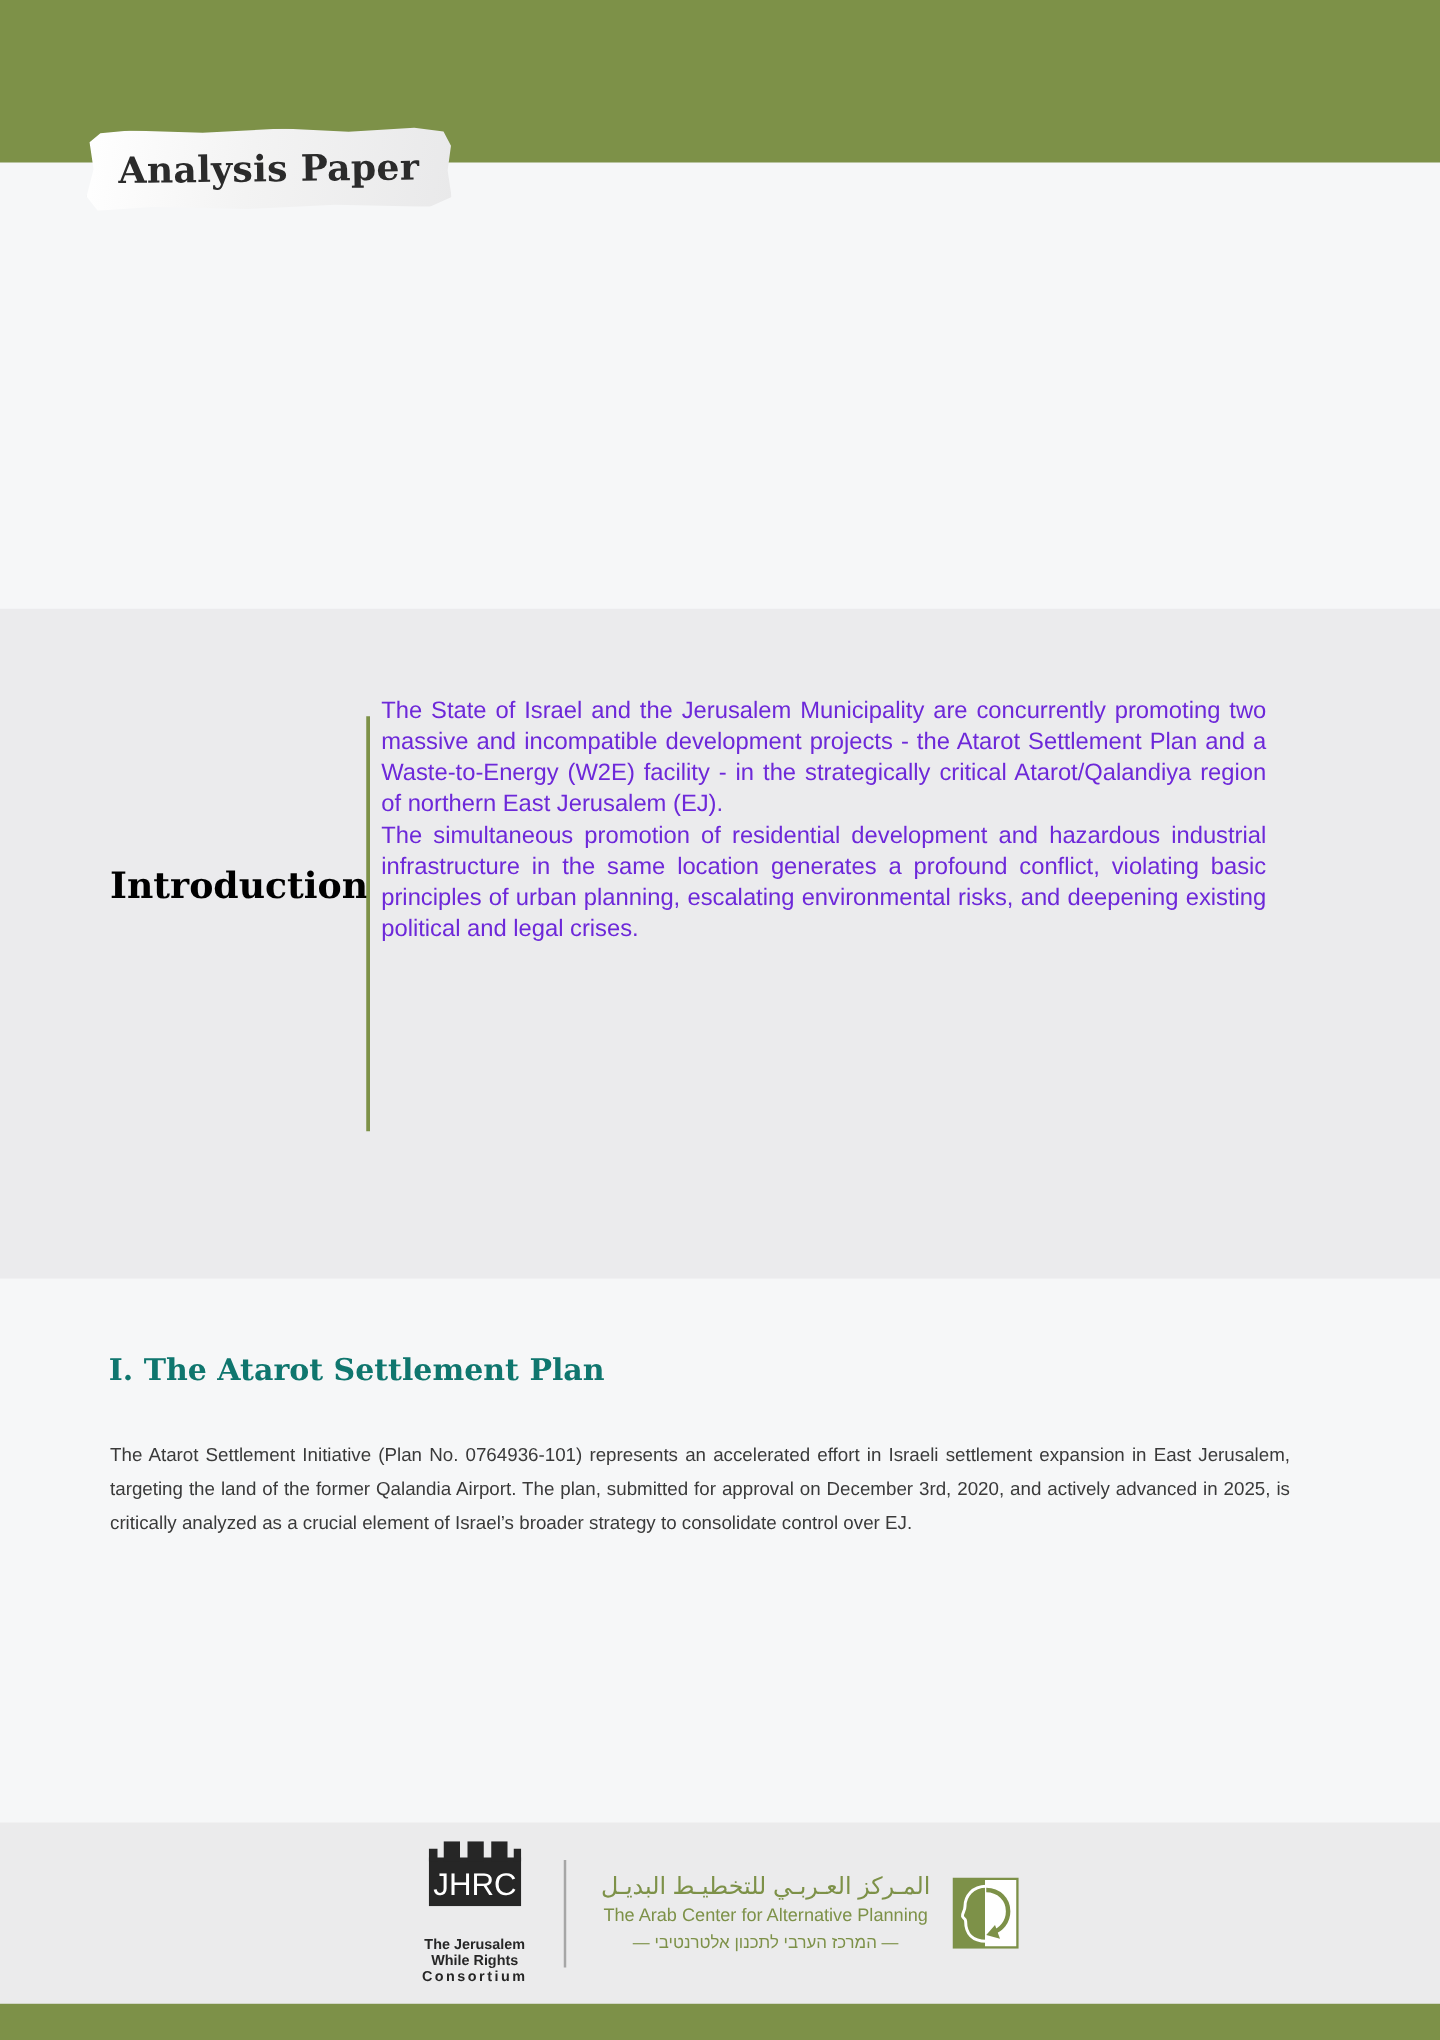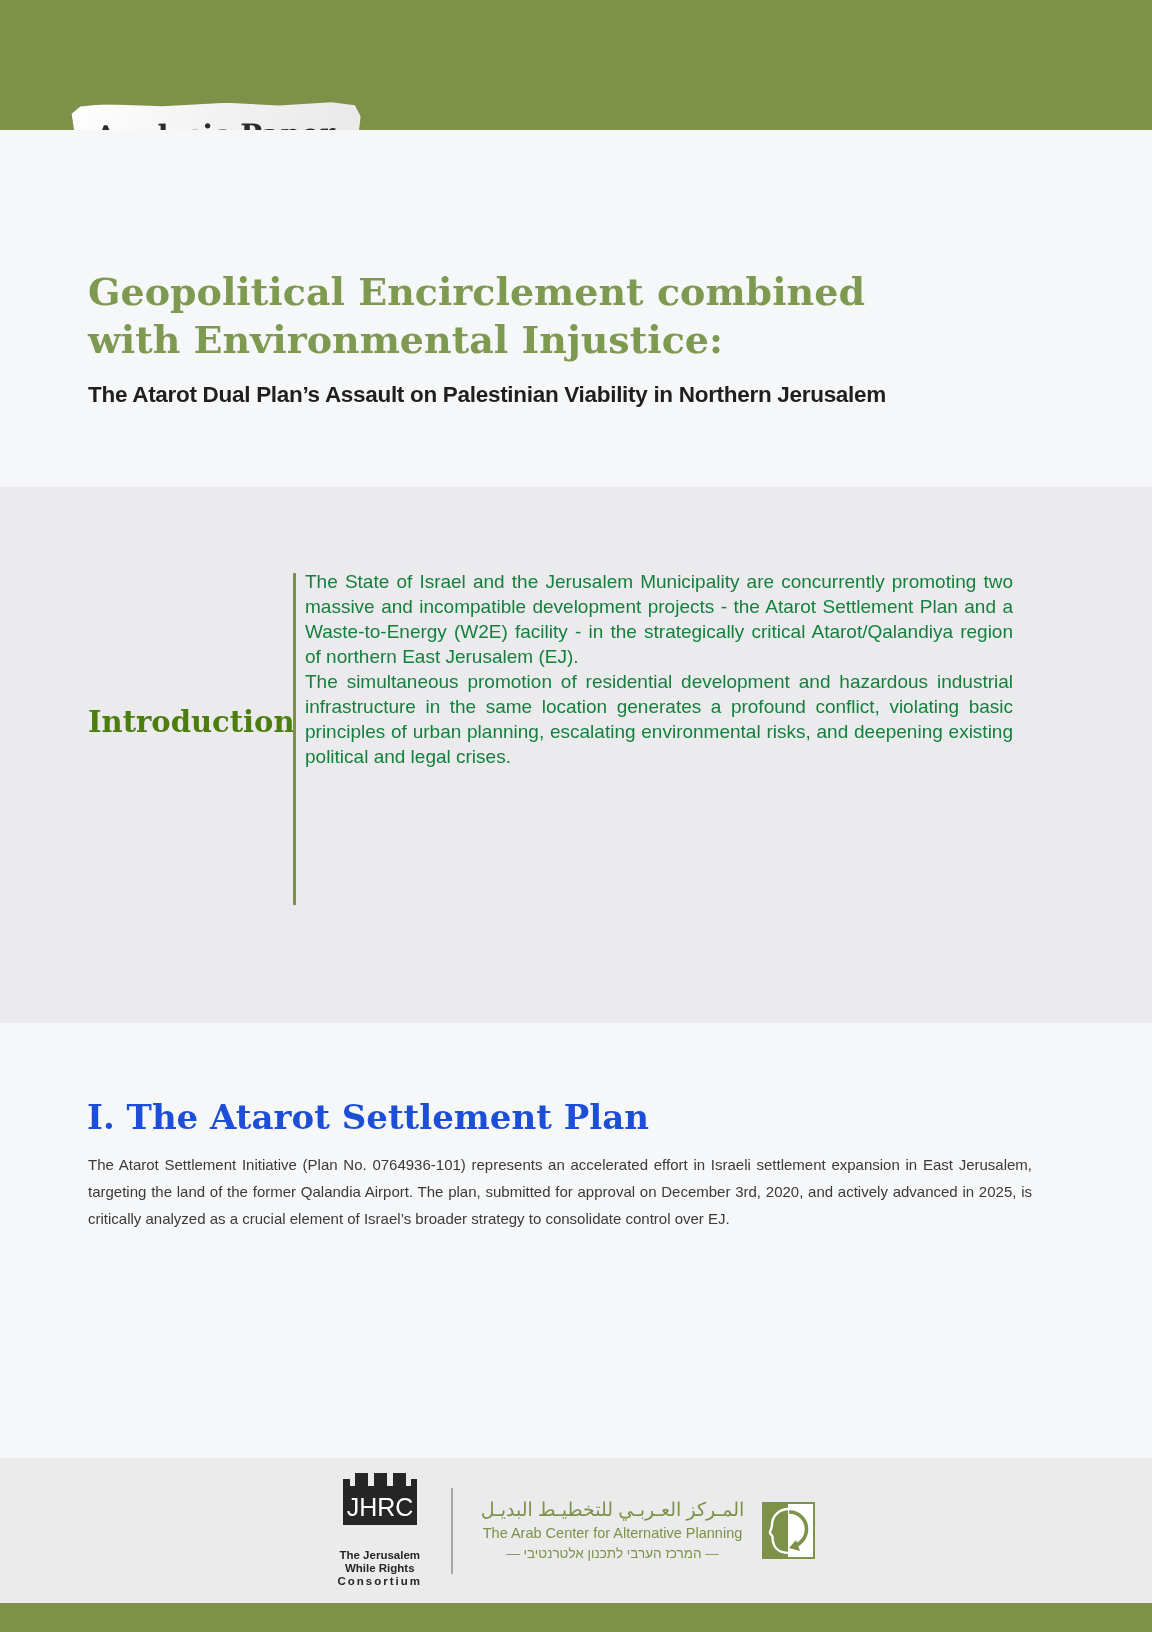--- a/index.html
+++ b/index.html
@@ -35,35 +35,35 @@
   }
   .doc-title span{display:block;}
   .doc-subtitle{
     position:absolute;left:88px;top:252px;width:1000px;white-space:nowrap;
     font-size:22.5px;font-weight:700;color:#1f1f1f;letter-spacing:-0.3px;
   }
 
   
   .intro-band{position:absolute;top:487px;left:0;width:1152px;height:536px;background:#ebebed;}
   .intro-heading{
-    position:absolute;left:88px;top:218px;
-    font-family:"DejaVu Serif",serif;font-weight:700;font-size:29px;color:#4d7c0f;
+    position:absolute;left:88px;top:204px;
+    font-family:"DejaVu Serif",serif;font-weight:700;font-size:29px;color:#000000;
   }
   .intro-divider{position:absolute;left:293px;top:86px;width:3px;height:332px;background:#7d9148;}
   .intro-text{
-    position:absolute;left:305px;top:82px;width:708px;
-    font-size:19px;line-height:25px;color:#15803d;text-align:justify;
+    position:absolute;left:305px;top:69px;width:708px;
+    font-size:19px;line-height:25px;color:#6d28d9;text-align:justify;
   }
   .intro-text p{margin:0;}
 
   
   .section-one{position:absolute;top:1023px;left:0;width:1152px;height:435px;background:#f6f7f8;}
   .section-heading{
-    position:absolute;left:87px;top:74px;
-    font-family:"DejaVu Serif",serif;font-weight:700;font-size:34px;color:#1d4ed8;
+    position:absolute;left:87px;top:58px;
+    font-family:"DejaVu Serif",serif;font-weight:700;font-size:24px;color:#0f766e;
   }
   .section-paragraph{
     position:absolute;left:88px;top:128px;width:944px;
     font-size:15px;line-height:27px;color:#3a3a3a;text-align:justify;margin:0;
   }
 
   
   .footer-band{
     position:absolute;top:1458px;left:0;width:1152px;height:145px;background:#ebebec;
     display:flex;align-items:center;justify-content:center;
@@ -84,27 +84,20 @@
 <body>
 
 <div class="page">
 
   <div class="top-bar"></div>
 
   <div class="paper-label">
     <span class="paper-label-text">Analysis Paper</span>
   </div>
 
-  <section class="title-section">
-    <h1 class="doc-title" style="margin:0;">
-      <span>Geopolitical Encirclement combined</span>
-      <span>with Environmental Injustice:</span>
-    </h1>
-    <div class="doc-subtitle">The Atarot Dual Plan’s Assault on Palestinian Viability in Northern Jerusalem</div>
-  </section>
 
   <section class="intro-band">
     <div class="intro-heading">Introduction</div>
     <div class="intro-divider"></div>
     <div class="intro-text">
       <p>The State of Israel and the Jerusalem Municipality are concurrently promoting two massive and incompatible development projects - the Atarot Settlement Plan and a Waste-to-Energy (W2E) facility - in the strategically critical Atarot/Qalandiya region of northern East Jerusalem (EJ).</p>
       <p>The simultaneous promotion of residential development and hazardous industrial infrastructure in the same location generates a profound conflict, violating basic principles of urban planning, escalating environmental risks, and deepening existing political and legal crises.</p>
     </div>
   </section>
 

